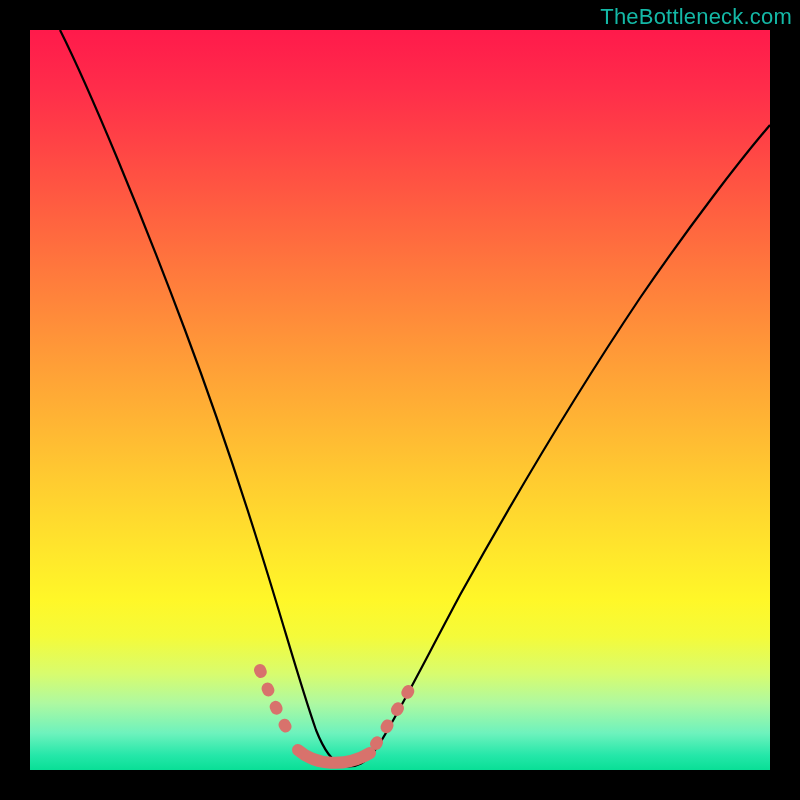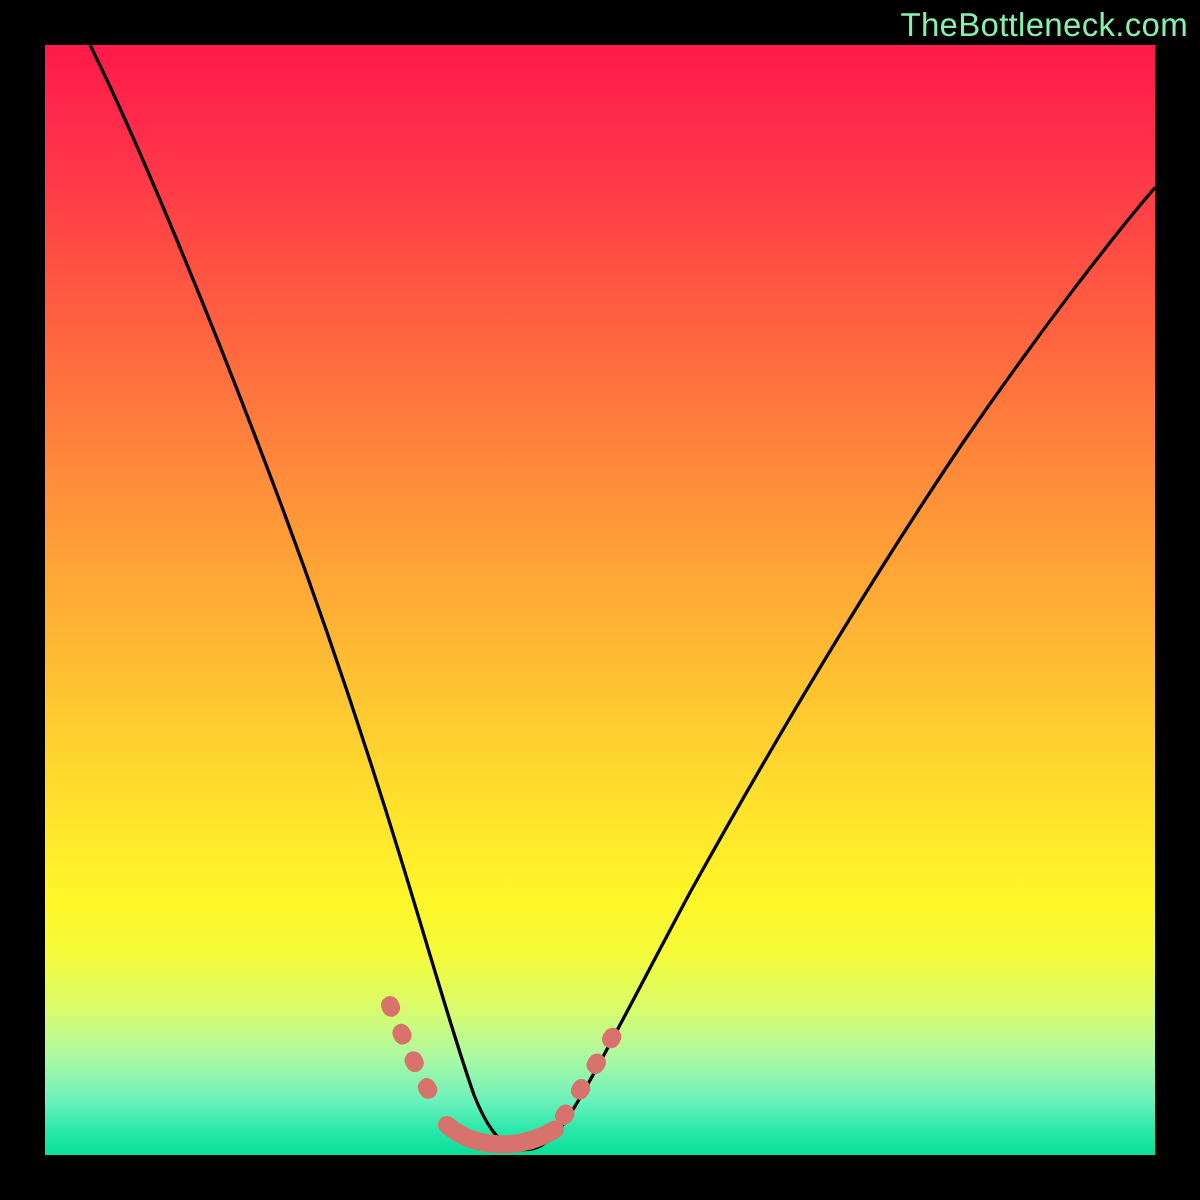--- a/index.html
+++ b/index.html
@@ -49,21 +49,21 @@
     );
   }
   .svg-layer {
     position: absolute;
     inset: 0;
   }
   .watermark {
     position: absolute;
     top: 4px;
     right: 8px;
-    color: #86efac;
+    color: #14b8a6;
     font-size: 22px;
     font-weight: 500;
     letter-spacing: 0.2px;
     user-select: none;
   }
 </style>
 </head>
 <body>
 
 <div class="frame">

